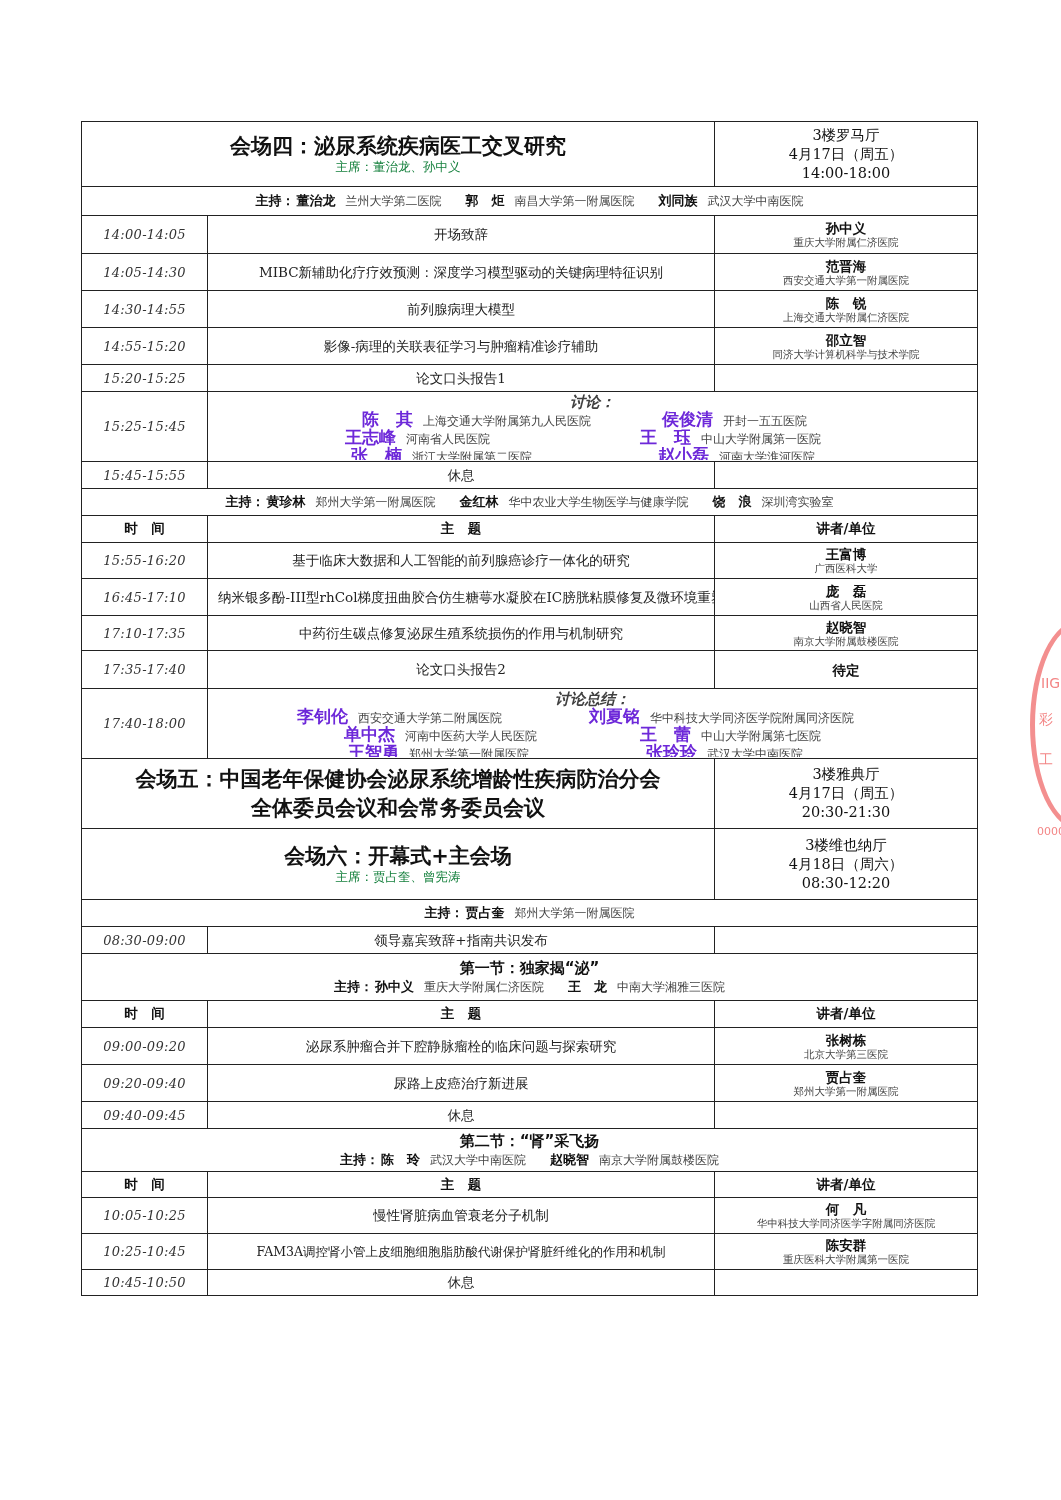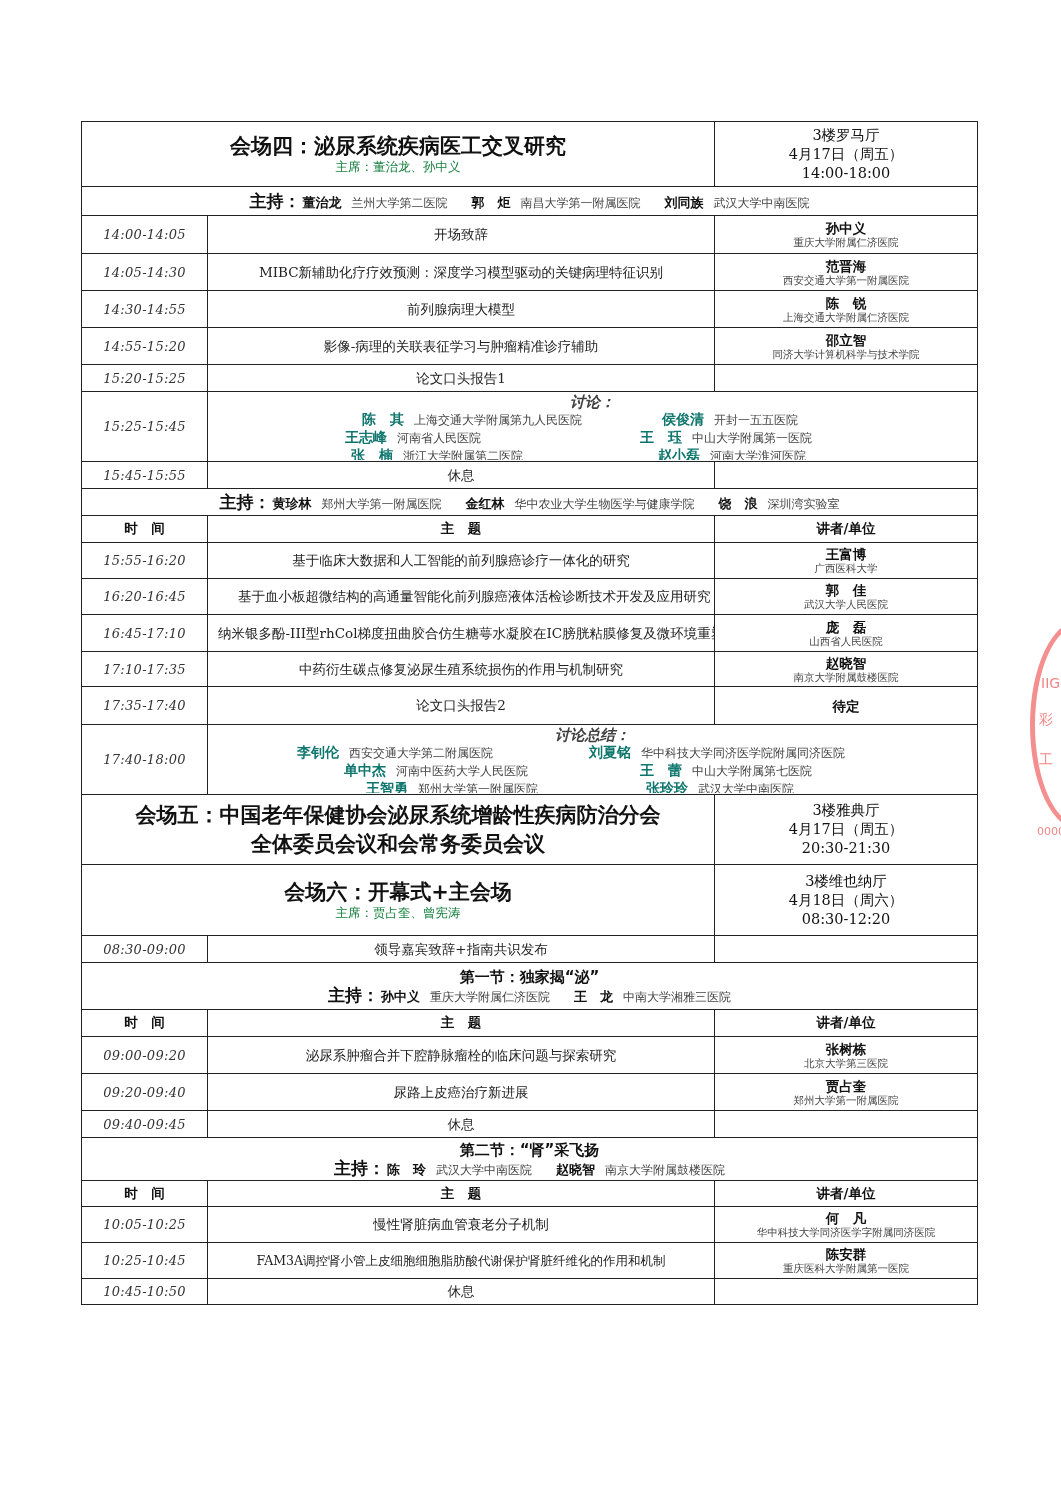--- a/index.html
+++ b/index.html
@@ -12,28 +12,28 @@
   col.c1 { width: 126px; } col.c2 { width: 507px; } col.c3 { width: 263px; }
   .time { font-family: "DejaVu Serif", serif; font-size: 13px; color: #333; letter-spacing: 0.3px; font-style: italic; }
   .topic { font-size: 13.5px; color: #222; line-height: 17px; white-space: normal; padding: 0 6px; }
   .sp-name { font-family: "DejaVu Sans", sans-serif; font-weight: bold; font-size: 13.5px; line-height: 16px; color: #111; }
   .sp-unit { font-size: 10.5px; color: #444; line-height: 13px; }
   .sess-title { font-family: "DejaVu Sans", sans-serif; font-size: 21px; font-weight: bold; color: #111; line-height: 26px; }
   .sess-title-big { font-family: "DejaVu Sans", sans-serif; font-size: 21px; font-weight: bold; color: #111; line-height: 29px; white-space: normal; }
   .chair { font-size: 12.5px; color: #15803d; line-height: 16px; }
   .venue { font-size: 14.5px; line-height: 19px; color: #111; }
   .host-row { font-size: 12px; color: #333; }
-  .host-lbl { font-family: "DejaVu Sans", sans-serif; font-weight: bold; font-size: 17px; color: #111; }
+  .host-lbl { font-family: "DejaVu Sans", sans-serif; font-weight: bold; font-size: 13px; color: #111; }
   .host-nm { font-family: "DejaVu Sans", sans-serif; font-weight: bold; font-size: 13px; color: #111; margin-left: 2px; margin-top: 17px; }
   .host-unit { font-size: 12px; color: #444; margin-left: 10px; margin-right: 22px; }
   .hdr { font-family: "DejaVu Sans", sans-serif; font-weight: bold; font-size: 13.5px; color: #111; }
   .disc { position: relative; height: 100%; overflow: hidden; }
   .disc-title { font-family: "DejaVu Sans", sans-serif; font-weight: bold; font-size: 15px; line-height: 16px; color: #404040; font-style: italic; }
   .disc-line { font-size: 12px; line-height: 18px; height: 18px; white-space: nowrap; color: #444; position: relative; }
-  .disc-line .n { font-family: "DejaVu Sans", sans-serif; font-weight: bold; font-size: 14px; color: #0f766e; }
+  .disc-line .n { font-family: "DejaVu Sans", sans-serif; font-weight: bold; font-size: 17px; color: #6d28d9; }
   .disc-line .u { margin-left: 10px; }
   .sec-title { font-family: "DejaVu Sans", sans-serif; font-weight: bold; font-size: 15px; line-height: 20px; color: #111; }
   .stamp { position: absolute; left: 1030px; top: 620px; width: 90px; height: 200px;
            border: 5px solid #f06a6a; border-radius: 50%; opacity: 0.75; }
   .stamp span { position: absolute; color: #ef5b5b; font-size: 14px; font-family: "DejaVu Sans", sans-serif; margin-top: 36px; }
 </style>
 </head>
 <body>
 
 <div class="page">
@@ -141,28 +141,20 @@
   </tr>
 
   <tr style="height:36px">
     <td class="time">15:55-16:20</td>
     <td class="topic">基于临床大数据和人工智能的前列腺癌诊疗一体化的研究</td>
     <td>
             <div class="sp-name">王富博</div>
             <div class="sp-unit">广西医科大学</div>
           </td>
   </tr>
-  <tr style="height:36px">
-    <td class="time">16:20-16:45</td>
-    <td class="topic" style="padding:0 30px">基于血小板超微结构的高通量智能化前列腺癌液体活检诊断技术开发及应用研究</td>
-    <td>
-            <div class="sp-name">郭　佳</div>
-            <div class="sp-unit">武汉大学人民医院</div>
-          </td>
-  </tr>
   <tr style="height:37px">
     <td class="time">16:45-17:10</td>
     <td class="topic" style="padding:0 10px">纳米银多酚-III型rhCol梯度扭曲胶合仿生糖萼水凝胶在IC膀胱粘膜修复及微环境重塑中的作用机制研究</td>
     <td>
             <div class="sp-name">庞　磊</div>
             <div class="sp-unit">山西省人民医院</div>
           </td>
   </tr>
   <tr style="height:35px">
     <td class="time">17:10-17:35</td>
@@ -187,21 +179,21 @@
         <div class="disc-title" style="padding-top:2px">讨论总结：</div>
         <div class="disc-line">
           <span style="position:absolute;left:89px"><span class="n">李钊伦</span><span class="u">西安交通大学第二附属医院</span></span>
           <span style="position:absolute;left:381px"><span class="n">刘夏铭</span><span class="u">华中科技大学同济医学院附属同济医院</span></span>
         </div>
         <div class="disc-line">
           <span style="position:absolute;left:136px"><span class="n">单中杰</span><span class="u">河南中医药大学人民医院</span></span>
           <span style="position:absolute;left:432px"><span class="n">王　蕾</span><span class="u">中山大学附属第七医院</span></span>
         </div>
         <div class="disc-line">
-          <span style="position:absolute;left:158px"><span class="n">王智勇</span><span class="u">郑州大学第一附属医院</span></span>
+          <span style="position:absolute;left:140px"><span class="n">王智勇</span><span class="u">郑州大学第一附属医院</span></span>
           <span style="position:absolute;left:438px"><span class="n">张玲玲</span><span class="u">武汉大学中南医院</span></span>
         </div>
       </div>
     </td>
   </tr>
 
   <tr style="height:70px">
     <td colspan="2">
       <div class="sess-title-big">会场五：中国老年保健协会泌尿系统增龄性疾病防治分会</div>
       <div class="sess-title-big">全体委员会议和会常务委员会议</div>
@@ -218,20 +210,25 @@
       <div class="sess-title">会场六：开幕式+主会场</div>
       <div class="chair">主席：贾占奎、曾宪涛</div>
     </td>
     <td>
       <div class="venue">3楼维也纳厅</div>
       <div class="venue">4月18日（周六）</div>
       <div class="venue">08:30-12:20</div>
     </td>
   </tr>
 
+  <tr style="height:27px">
+    <td colspan="3" class="host-row">
+      <span class="host-lbl">主持：</span><span class="host-nm">贾占奎</span><span class="host-unit" style="margin-right:0">郑州大学第一附属医院</span>
+    </td>
+  </tr>
 
   <tr style="height:27px">
     <td class="time">08:30-09:00</td>
     <td class="topic">领导嘉宾致辞+指南共识发布</td>
     <td></td>
   </tr>
 
   <tr style="height:47px">
     <td colspan="3">
       <div class="sec-title">第一节：独家揭“泌”</div>

